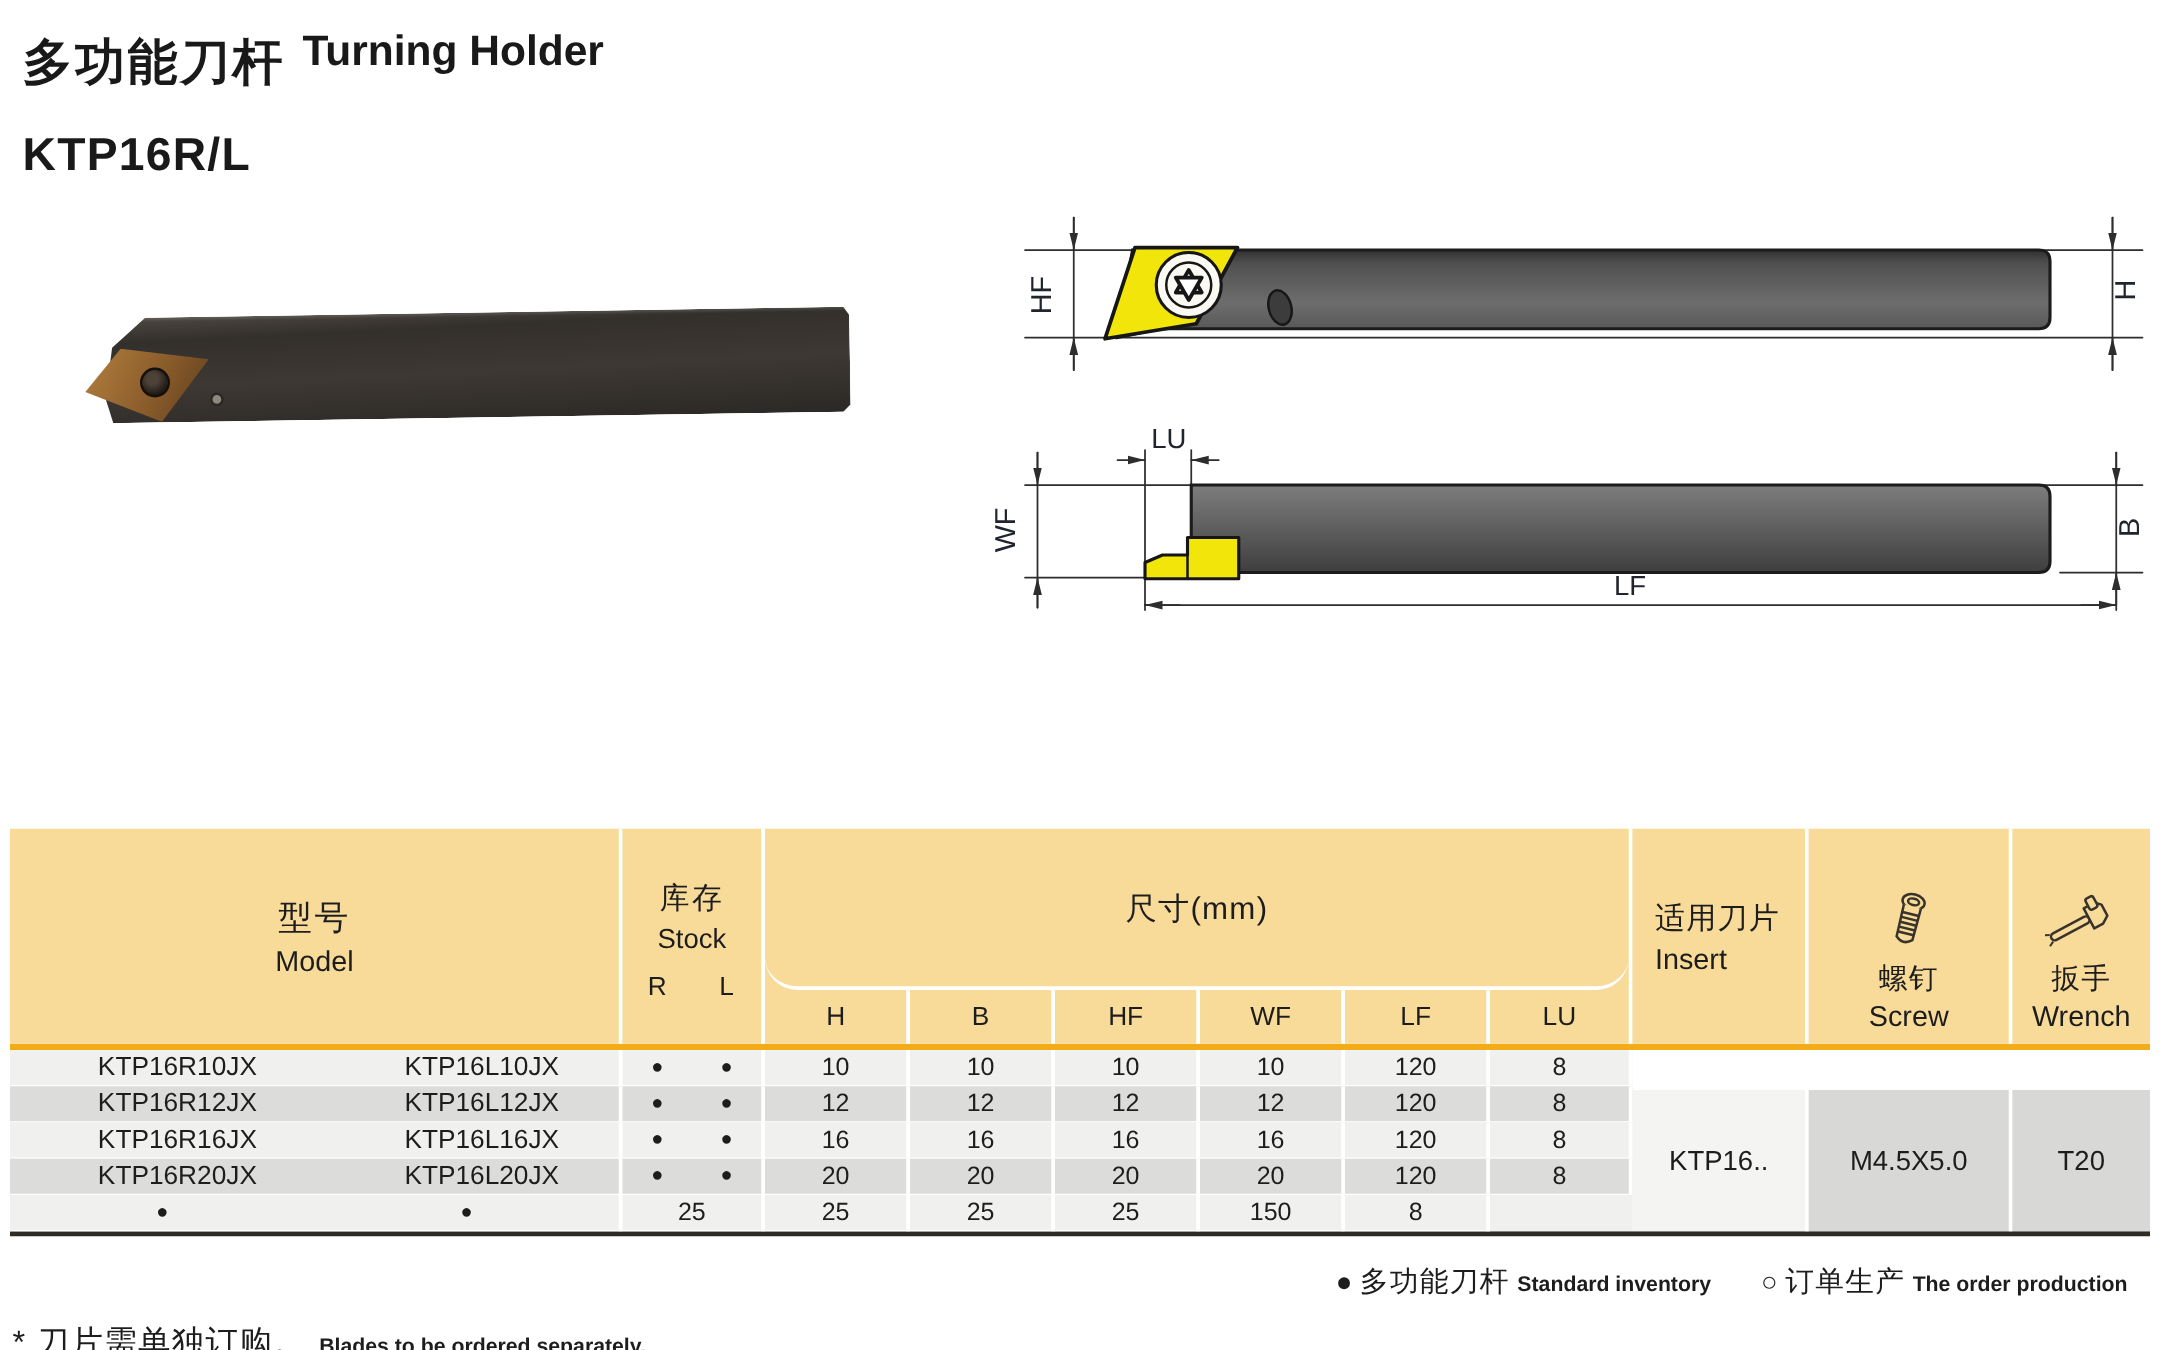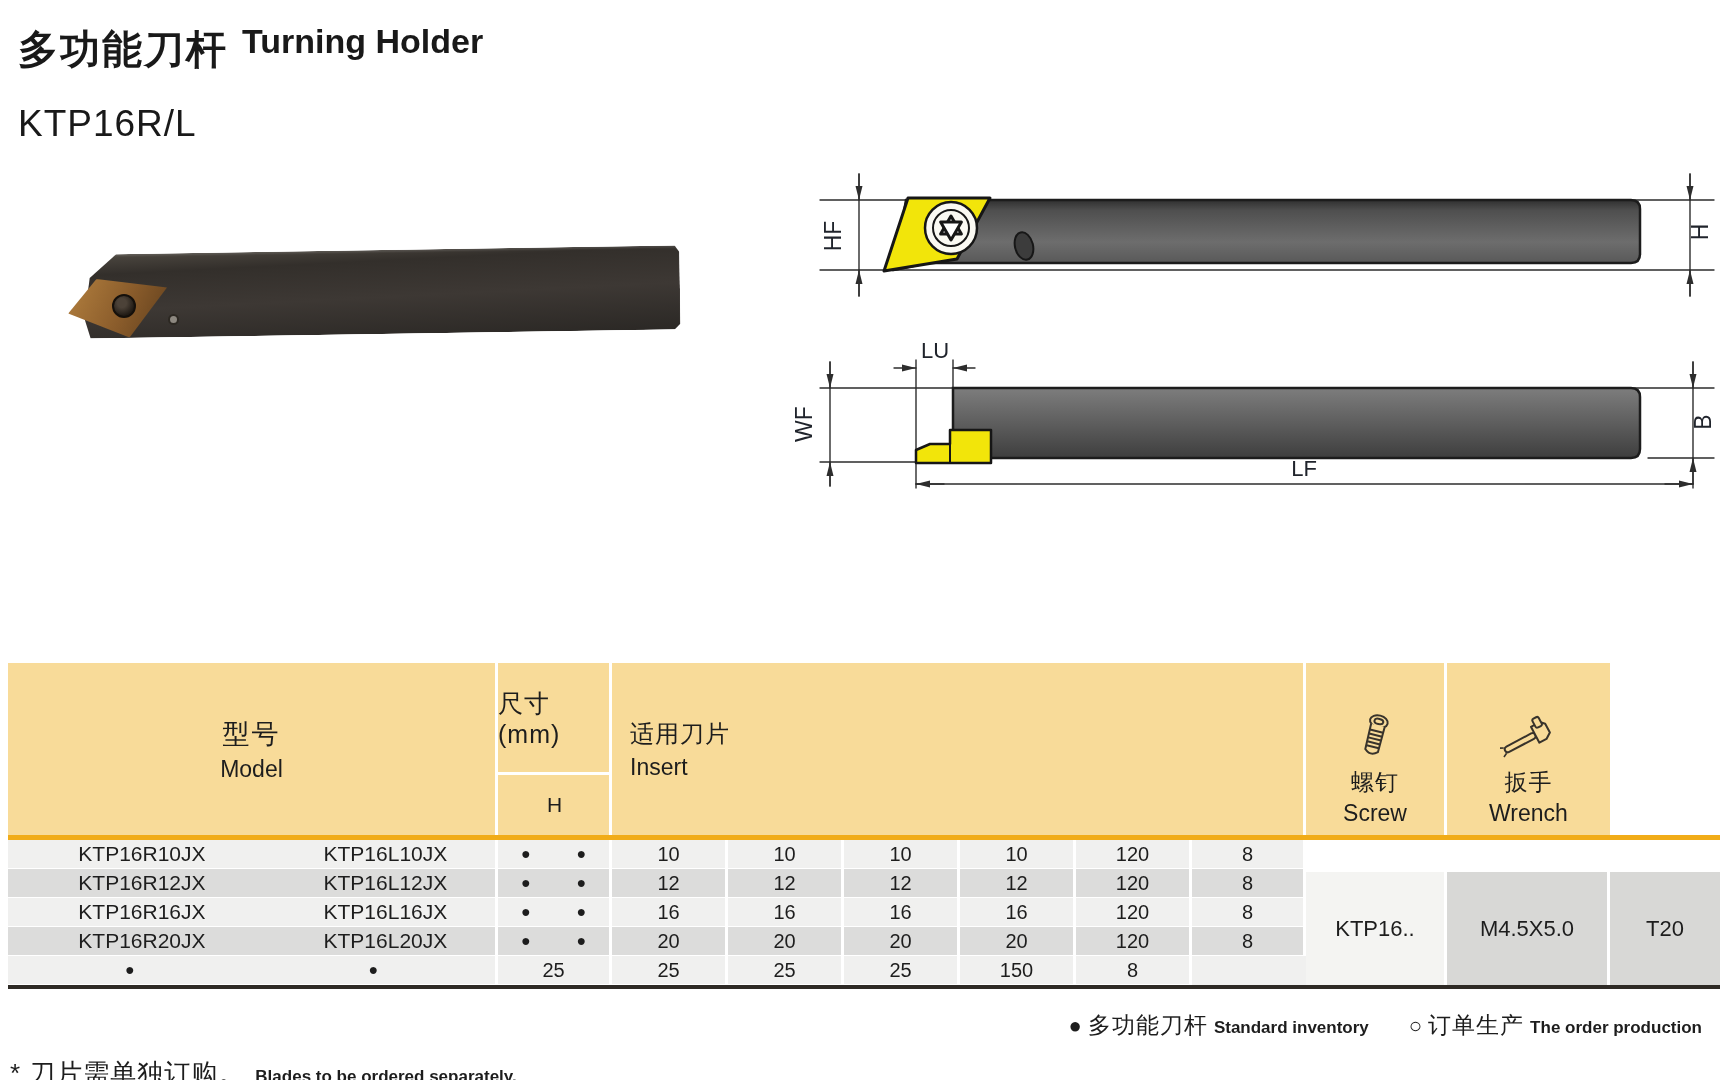--- a/index.html
+++ b/index.html
@@ -5,21 +5,21 @@
   * { margin:0; padding:0; box-sizing:border-box; }
   html,body { width:1728px; height:1080px; background:#fff; overflow:hidden;
               font-family:"Liberation Sans","DejaVu Sans",sans-serif; color:#1d1d1d; }
   .page { position:relative; width:1728px; height:1080px; }
 
   
   .title-block { position:absolute; left:18px; top:22px; }
   .title-line1 { display:flex; align-items:flex-start; gap:14px; }
   .title-cn { font-size:40px; font-weight:700; letter-spacing:2px; color:#191919; }
   .title-en { font-size:34px; font-weight:600; color:#191919; }
-  .title-model { font-size:37px; font-weight:400; margin-top:26px; letter-spacing:1px; color:#191919; }
+  .title-model { font-size:37px; font-weight:700; margin-top:26px; letter-spacing:1px; color:#191919; }
 
   
   .photo { position:absolute; left:60px; top:238px; width:640px; height:120px; }
   .bar { position:absolute; left:24px; top:12px; width:596px; height:84px;
          background:linear-gradient(178deg,#4d4841 0%,#332f2b 20%,#3d3834 55%,#2b2825 100%);
          clip-path:polygon(5.5% 0,99.2% 0,100% 8%,100% 93%,99% 100%,1% 100%,0 76%,1% 28%);
          border-radius:5px; transform:rotate(-0.9deg); box-shadow:inset 0 2px 2px rgba(255,255,255,.12); }
   .insert-photo { position:absolute; left:8px; top:40px; width:100px; height:60px;
          background:linear-gradient(118deg,#b3803f 0%,#8a5c2b 55%,#5f3e1c 100%);
          clip-path:polygon(0 55%,30% 0,100% 20%,60% 100%); transform:rotate(-3deg);
@@ -37,22 +37,22 @@
   .tbl-header { display:grid; grid-template-columns:490px 114px 694px 141px 163px 110px; height:172px; }
   .hcell { background:#F8DB99; border-right:3px solid #fff; display:flex; flex-direction:column;
            align-items:center; justify-content:center; }
   .hcell:last-child { border-right:none; }
   .h-cn { font-size:27px; letter-spacing:2px; }
   .h-en { font-size:23px; margin-top:4px; }
   .stock-cell { padding-top:6px; }
   .rl-row { display:flex; width:100%; margin-top:14px; }
   .rl-row span { flex:1; text-align:center; font-size:21px; }
   .dims-cell { background:#F8DB99; border-right:3px solid #fff; display:flex; flex-direction:column; }
-  .dims-title { height:112px; border-bottom:3px solid #fff; display:flex; align-items:center;
-                justify-content:center; font-size:25px; letter-spacing:1px; }
+  .dims-title { height:129px; border-bottom:3px solid #fff; display:flex; align-items:center;
+                justify-content:center; font-size:25px; letter-spacing:1px;border-radius:26px; }
   .dims-sub { flex:1; display:grid; grid-template-columns:repeat(5,116px) 1fr; }
   .dims-sub span { border-right:3px solid #fff; display:flex; align-items:center; justify-content:center;
                    font-size:21px; }
   .dims-sub span:last-child { border-right:none; }
   .insert-cell { align-items:flex-start; padding-left:18px; }
   .insert-cell .h-cn { font-size:24px; letter-spacing:1px; }
   .insert-cell .h-en { font-size:23px; }
   .tool-cell { justify-content:flex-end; padding-bottom:8px; }
   .tool-cell svg { margin-bottom:6px; }
   .tool-cn { font-size:23px; letter-spacing:1px; }
@@ -185,20 +185,28 @@
     </g>
   </svg>
 
   <div class="tbl">
 
     <div class="tbl-header">
       <div class="hcell">
         <span class="h-cn">型号</span>
         <span class="h-en">Model</span>
       </div>
+      <div class="hcell stock-cell">
+        <span class="h-cn" style="font-size:24px">库存</span>
+        <span class="h-en" style="font-size:22px">Stock</span>
+        <div class="rl-row">
+          <span>R</span>
+          <span>L</span>
+        </div>
+      </div>
       <div class="dims-cell">
         <div class="dims-title">尺寸(mm)</div>
         <div class="dims-sub">
           <span>H</span>
           <span>B</span>
           <span>HF</span>
           <span>WF</span>
           <span>LF</span>
           <span>LU</span>
         </div>

